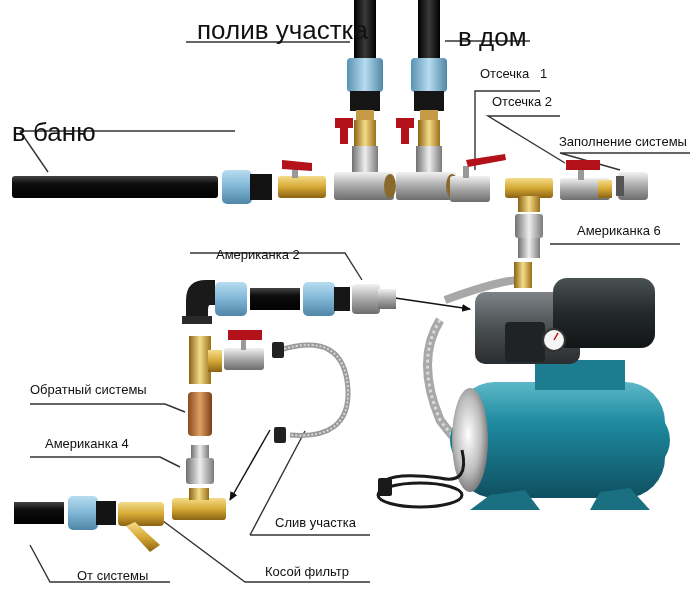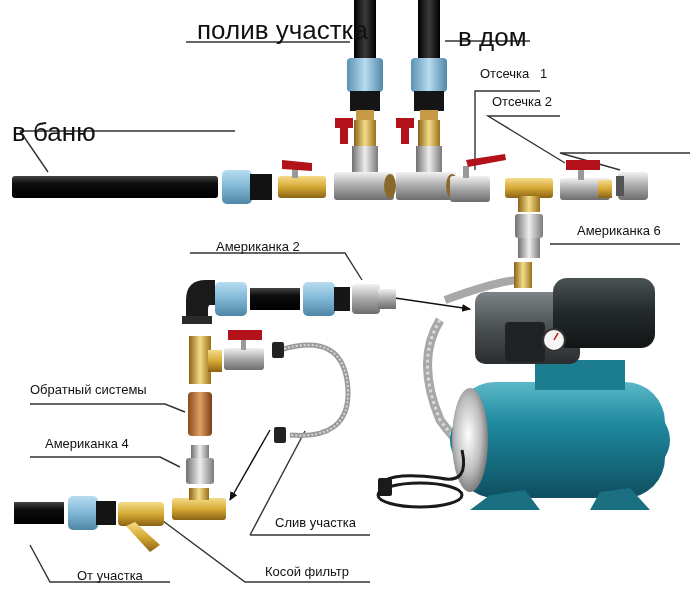--- a/index.html
+++ b/index.html
@@ -232,23 +232,24 @@
     <rect x="378" y="478" width="14" height="18" rx="2" fill="#1a1a1a"></rect>
   </g>
 </svg>
 
 <span class="lbl serif" style="left:197px;top:6px;">полив участка</span>
 <span class="lbl serif" style="left:458px;top:13px;">в дом</span>
 <span class="lbl serif" style="left:12px;top:108px;">в баню</span>
 
 <span class="lbl sans" style="left:462px;top:67px;margin-left:18px;"><span>Отсечка</span>&nbsp;&nbsp;&nbsp;<span>1</span></span>
 <span class="lbl sans" style="left:492px;top:95px;"><span>Отсечка</span>&nbsp;<span>2</span></span>
-
-<span class="lbl sans" style="left:216px;top:240px;">Американка 2</span>
+<span class="lbl sans" style="left:559px;top:135px;">Заполнение системы</span>
+
+<span class="lbl sans" style="left:216px;top:248px;">Американка 2</span>
 <span class="lbl sans" style="left:577px;top:224px;">Американка 6</span>
 
 <span class="lbl sans" style="left:30px;top:383px;">Обратный системы</span>
 <span class="lbl sans" style="left:45px;top:437px;">Американка 4</span>
 
 <span class="lbl sans" style="left:275px;top:516px;">Слив участка</span>
 <span class="lbl sans" style="left:265px;top:565px;text-align:center;">Косой фильтр</span>
-<span class="lbl sans" style="left:77px;top:569px;">От участка</span>
+<span class="lbl sans" style="left:77px;top:569px;">От системы</span>
 </div>
 
 </body></html>

